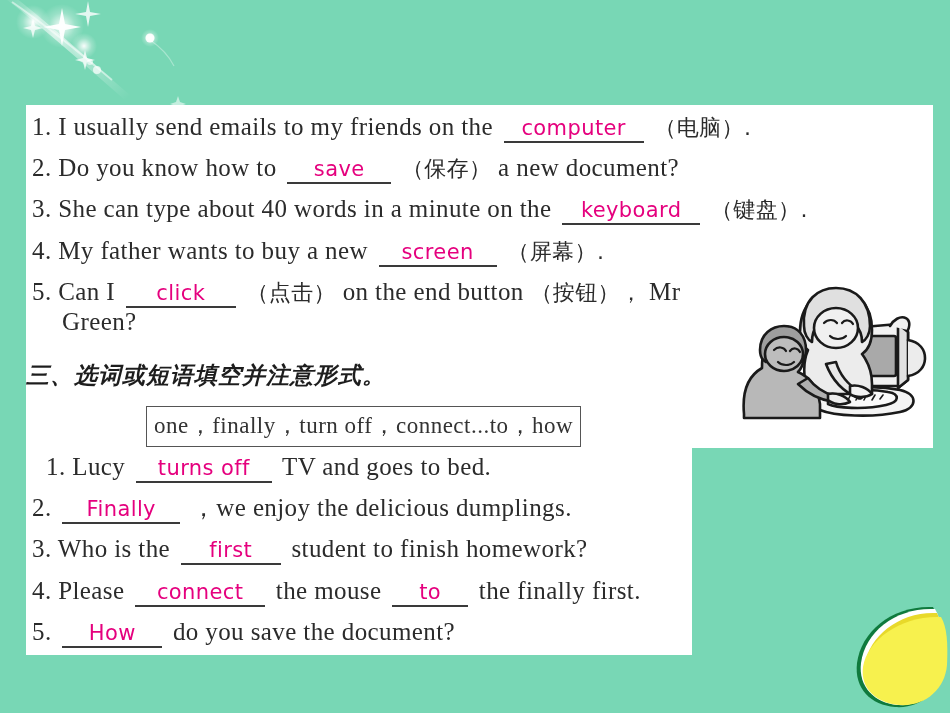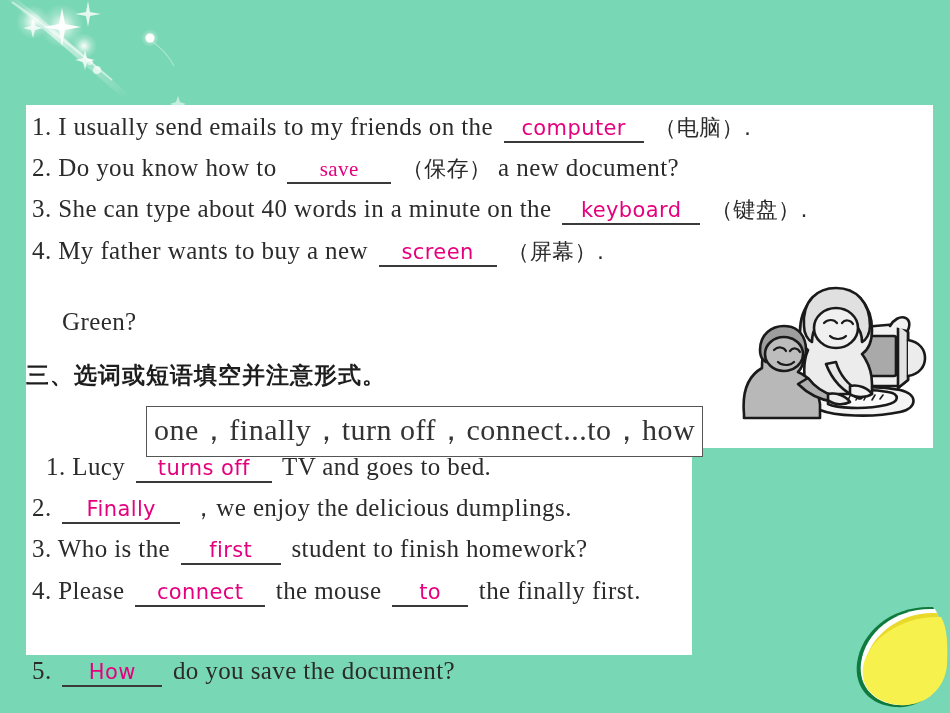--- a/index.html
+++ b/index.html
@@ -98,21 +98,21 @@
     color: #e5007e;
     font-family: "DejaVu Sans", sans-serif;
     font-size: 21px;
     border-bottom: 2px solid #3a3a3a;
     line-height: 1.15;
     vertical-align: baseline;
     padding: 0 4px 1px 4px;
     margin: 0 4px;
   }
   .blank.w-computer { min-width: 132px; }
-  .blank.w-save     { min-width: 96px; font-family: Liberation Serif, serif; }
+  .blank.w-save     { min-width: 96px; }
   .blank.w-keyboard { min-width: 130px; }
   .blank.w-screen   { min-width: 110px; }
   .blank.w-click    { min-width: 102px; }
   .blank.w-turnsoff { min-width: 128px; }
   .blank.w-finally  { min-width: 110px; }
   .blank.w-first    { min-width: 92px; }
   .blank.w-connect  { min-width: 122px; }
   .blank.w-to       { min-width: 68px; text-align: center; }
   .blank.w-how      { min-width: 92px; }
 
@@ -120,32 +120,33 @@
   #section-heading {
     position: absolute;
     left: 0px;
     top: 255px;
     font-family: "DejaVu Sans", sans-serif;
     font-weight: bold;
     font-size: 23px;
     color: #1d1d1d;
     letter-spacing: 1px;
     white-space: nowrap;
+    font-style: italic;
   }
 
   
   #word-bank {
     position: absolute;
     left: 120px;
     top: 301px;
     border: 1.5px solid #555;
     padding: 3px 7px 5px 7px;
     background: #fff;
     font-family: "Liberation Serif", serif;
-    font-size: 30px;
+    font-size: 23px;
     color: #333;
     white-space: nowrap;
     letter-spacing: 0.5px;
   }
 
   
   #computer-clipart {
     position: absolute;
     left: 722px;
     top: 268px;
@@ -277,20 +278,29 @@
       <span class="cn">（键盘）.</span>
     </div>
 
     <div class="q-line" style="left:6px; top:133px;">
       <span class="q-num en">4.</span>
       <span class="en">My father wants to buy a new</span>
       <span class="blank w-screen">screen</span>
       <span class="cn">（屏幕）.</span>
     </div>
 
+    <div class="q-line" style="left:6px; top:174px;">
+      <span class="q-num en">5.</span>
+      <span class="en">Can I</span>
+      <span class="blank w-click">click</span>
+      <span class="cn">（点击）</span>
+      <span class="en">on the end button</span>
+      <span class="cn">（按钮），</span>
+      <span class="en">Mr</span>
+    </div>
 
     <div class="q-line" style="left:36px; top:204px;">
       <span class="en">Green?</span>
     </div>
 
     <div id="section-heading">三、选词或短语填空并注意形式。</div>
 
     <div id="word-bank">one，finally，turn off，connect...to，how</div>
 
     <div class="q-line" style="left:20px; top:349px;">
@@ -315,21 +325,21 @@
 
     <div class="q-line" style="left:6px; top:473px;">
       <span class="q-num en">4.</span>
       <span class="en">Please</span>
       <span class="blank w-connect">connect</span>
       <span class="en">the mouse</span>
       <span class="blank w-to">to</span>
       <span class="en">the finally first.</span>
     </div>
 
-    <div class="q-line" style="left:6px; top:514px;margin-top:39px;">
+    <div class="q-line" style="left:6px; top:514px;">
       <span class="q-num en">5.</span>
       <span class="blank w-how">How</span>
       <span class="en">do you save the document?</span>
     </div>
 
   </div>
 
   <div id="leaf-decoration">
     <svg width="105" height="112" viewBox="0 0 105 112" aria-hidden="true">
       <path d="M88,6 C48,4 16,30 12,62 C9,88 26,104 50,106 C76,108 96,90 98,62 C99,40 96,20 88,6 Z" fill="#0f7a3d"></path>

